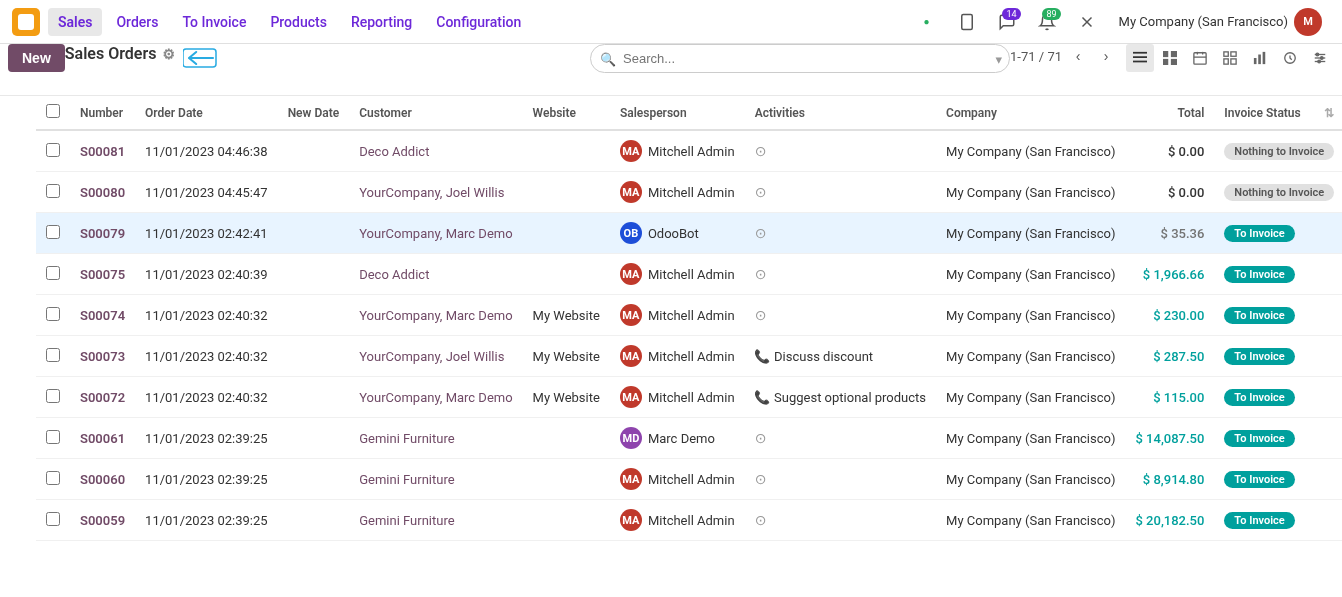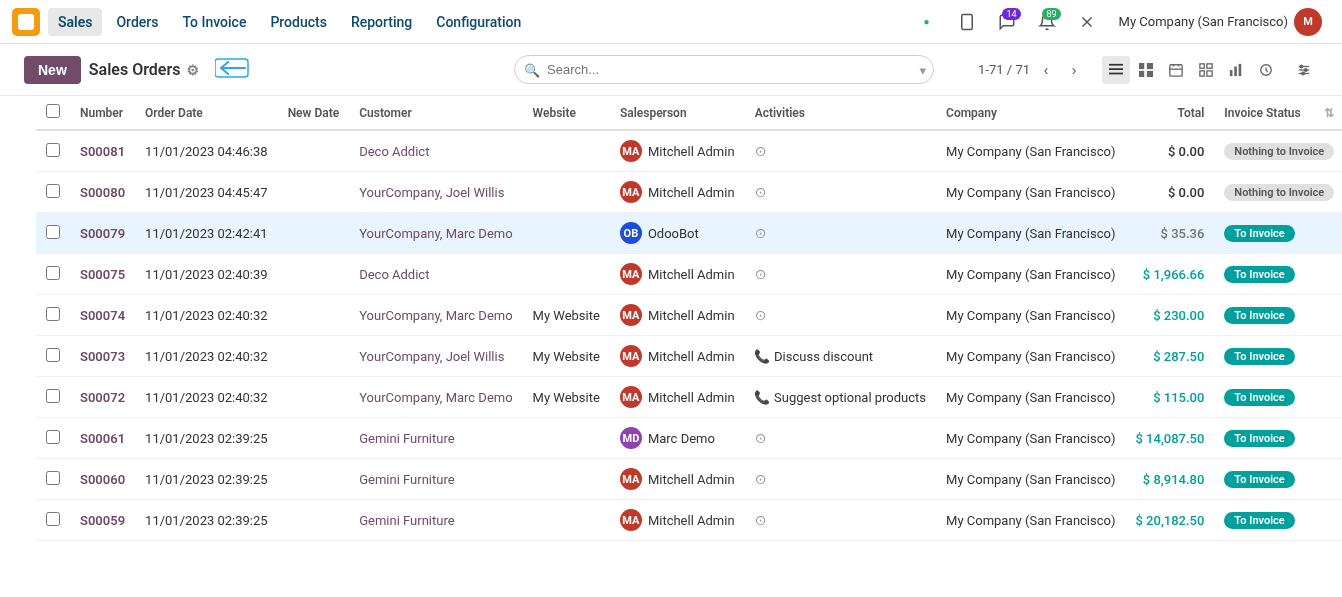--- a/index.html
+++ b/index.html
@@ -6,47 +6,47 @@
     body { font-family: -apple-system, BlinkMacSystemFont, 'Segoe UI', Roboto, sans-serif; font-size: 13px; background: #fff; color: #333; }
 
     
     .top-nav {
       display: flex; align-items: center; height: 44px;
       background: #fff; border-bottom: 1px solid #e0e0e0;
       padding: 0 12px; gap: 4px;
     }
     .nav-logo { width: 28px; height: 28px; background: #f39c12; border-radius: 5px; display:flex; align-items:center; justify-content:center; margin-right: 4px; }
     .nav-logo-inner { width:16px; height:16px; background:#fff; border-radius:3px; }
-    .nav-item { padding: 6px 10px; border-radius: 4px; cursor: pointer; font-size: 14px; color: #0c4a6e; font-weight: 500; }
+    .nav-item { padding: 6px 10px; border-radius: 4px; cursor: pointer; font-size: 14px; color: #6d28d9; font-weight: 500; }
     .nav-item.active { background: #e8e8e8; font-weight: 600; }
     .nav-spacer { flex: 1; }
     .nav-icons { display: flex; align-items: center; gap: 8px; }
     .nav-icon-btn { position:relative; width:32px; height:32px; display:flex; align-items:center; justify-content:center; cursor:pointer; border-radius:4px; }
     .badge { position:absolute; top:2px; right:2px; background:#6d28d9; color:#fff; font-size:9px; border-radius:8px; padding:1px 4px; min-width:14px; text-align:center; }
     .badge.green { background:#27ae60; }
     .user-btn { display:flex; align-items:center; gap:6px; padding:4px 8px; border-radius:4px; cursor:pointer; font-size:13px; }
     .user-avatar { width:28px; height:28px; border-radius:50%; background:#c0392b; display:flex; align-items:center; justify-content:center; color:#fff; font-size:11px; font-weight:600; }
 
     
     .toolbar {
-      display: flex; align-items: center; height: 52px;
-      padding: 0 24px; gap: 8px; border-bottom: 1px solid #e8e8e8;
+      display: flex; align-items: flex-start; height: 52px;
+      padding: 0 8px; border-bottom: 1px solid #e8e8e8;
     }
     .btn-new { background: #714B67; color: #fff; border: none; padding: 6px 14px; border-radius: 4px; font-size: 14px; font-weight: 600; cursor: pointer; }
     .breadcrumb-title { font-size: 16px; font-weight: 600; color: #333; display:flex; align-items:center; gap:6px; }
     .gear-icon { color:#888; font-size:14px; cursor:pointer; }
     .arrow-hint { margin-left: 8px; }
     .arrow-hint svg { width:36px; height:28px; }
 
     .search-bar { flex:1; max-width:420px; position:relative; margin-left: auto; }
     .search-bar input { width:100%; padding:6px 12px 6px 32px; border:1px solid #ccc; border-radius:20px; font-size:13px; outline:none; }
     .search-icon-pos { position:absolute; left:10px; top:50%; transform:translateY(-50%); color:#999; font-size:13px; }
     .search-dropdown { position:absolute; right:8px; top:50%; transform:translateY(-50%); color:#999; cursor:pointer; }
 
-    .pagination { display:flex; align-items:center; gap:4px; font-size:13px; color:#555;margin-left:36px; }
+    .pagination { display:flex; align-items:center; gap:4px; font-size:13px; color:#555; }
     .pag-btn { width:24px; height:24px; border:none; background:none; cursor:pointer; color:#555; font-size:14px; border-radius:3px; }
     .view-btns { display:flex; align-items:center; gap:2px; margin-left:8px; }
     .view-btn { width:28px; height:28px; display:flex; align-items:center; justify-content:center; border:none; background:none; cursor:pointer; border-radius:3px; color:#666; }
     .view-btn.active { background:#e8e8e8; color:#333; }
 
     
     .table-container { overflow: auto; height: calc(100vh - 100px); margin-left: 36px; }
     table { width: 100%; border-collapse: collapse; }
     thead th {
       background: #fff; border-bottom: 2px solid #e0e0e0;

